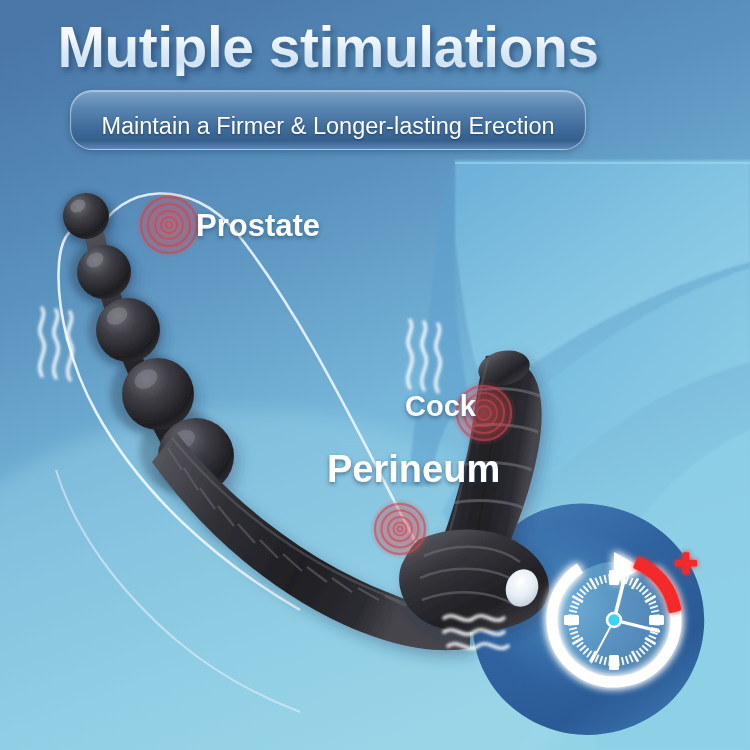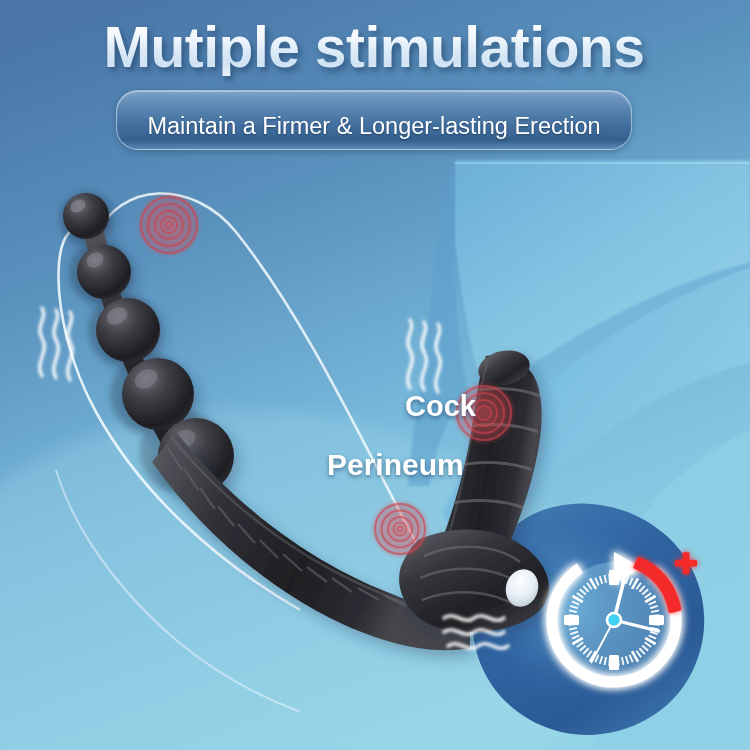--- a/index.html
+++ b/index.html
@@ -25,21 +25,20 @@
   }
 
   
   #headline-block {
     position: absolute;
     left: 0;
     top: 18px;
     width: 656px;
     text-align: center;
     z-index: 40;
-    margin-left: 46px;
   }
   #title {
     font-size: 57px;
     font-weight: bold;
     letter-spacing: -0.5px;
     line-height: 1.02;
     margin: 0;
     background-image: linear-gradient(180deg,
         #ffffff 0%, #f3f8fd 32%, #dceaf7 58%, #cfe2f4 78%, #eaf3fb 100%);
     -webkit-background-clip: text;
@@ -81,21 +80,21 @@
   }
   #label-cock {
     left: 405px;
     top: 390px;
     font-size: 29px;
     text-align: right;
   }
   #label-perineum {
     left: 327px;
     top: 448px;
-    font-size: 30px;
+    font-size: 38px;
   }
 </style>
 </head>
 <body>
 
 <div id="stage">
 
   <svg id="bg-svg" viewBox="0 0 750 750">
     <defs>
       <linearGradient id="gBg" x1="0.18" y1="0" x2="0.55" y2="1">
@@ -529,16 +528,17 @@
         <rect x="682.75" y="552.2" width="6.5" height="22" rx="1" fill="#f42a2a"></rect>
       </g>
     </g>
   </svg>
 
   <div id="headline-block">
     <div id="title">Mutiple stimulations</div>
     <div id="subtitle-pill">Maintain a Firmer &amp; Longer-lasting Erection</div>
   </div>
 
+  <div class="callout" id="label-prostate">Prostate</div>
   <div class="callout" id="label-cock">Cock</div>
   <div class="callout" id="label-perineum">Perineum</div>
 
 </div>
 
 </body></html>

